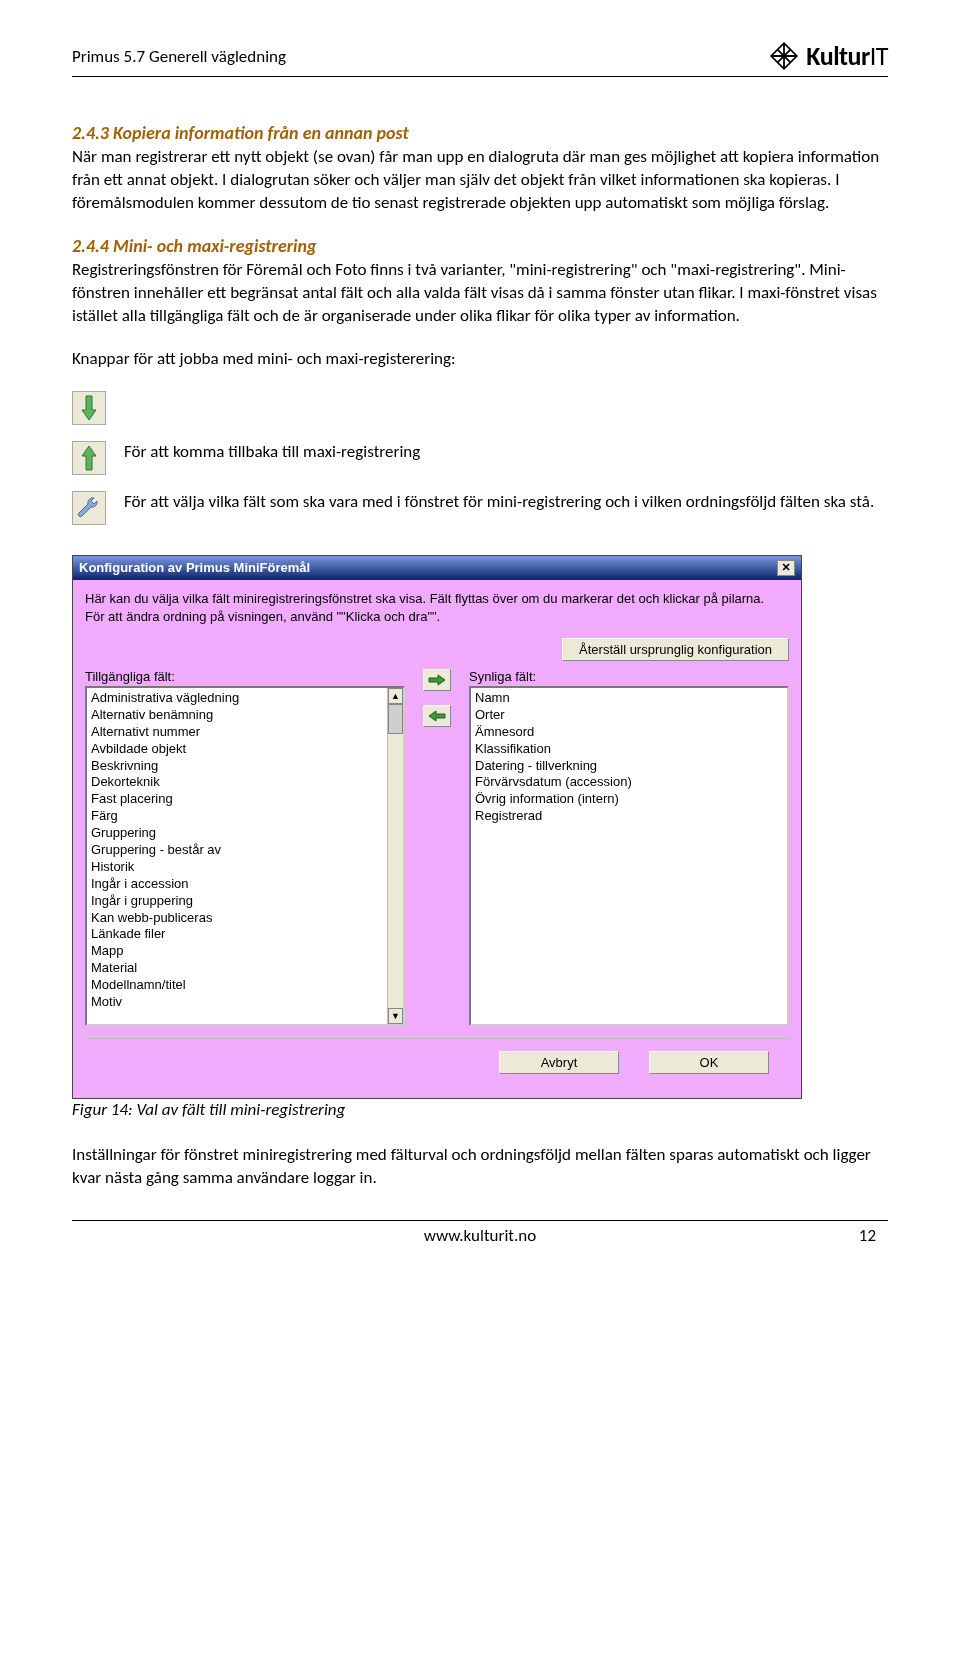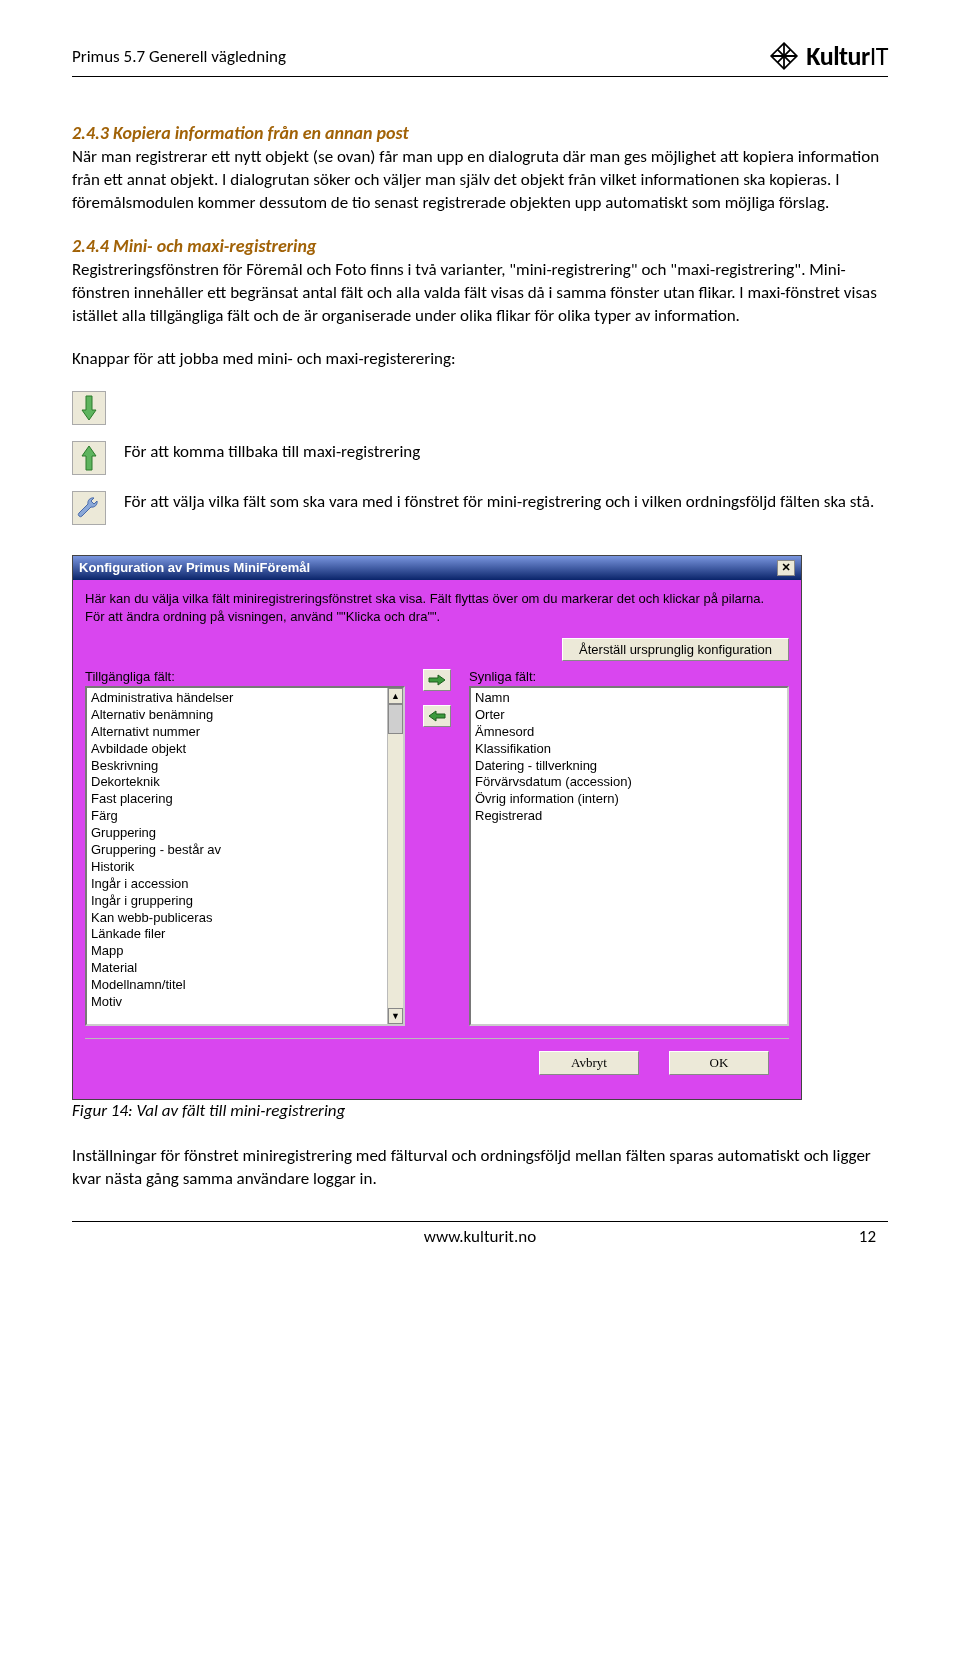--- a/index.html
+++ b/index.html
@@ -40,21 +40,21 @@
     width: 34px; height: 34px;
     background: #ece9d8;
     border: 1px solid #aaa;
     display: flex; align-items: center; justify-content: center;
     flex-shrink: 0;
   }
   .icon-row .text { flex: 1; }
   .dialog {
     border: 1px solid #444;
     width: 730px;
-    background: #d946ef;
+    background: #f0abfc;
     font-family: Tahoma, Arial, sans-serif;
     font-size: 13px;
     margin-top: 30px;
   }
   .titlebar {
     background: linear-gradient(#7a96df, #0a246a);
     color: #fff;
     font-weight: bold;
     padding: 4px 6px;
     display: flex; justify-content: space-between; align-items: center;
@@ -102,21 +102,21 @@
   }
   .arrow-btn {
     width:28px;height:22px;background:#ece9d8;border:1px solid #888;
     border-top-color:#fff;border-left-color:#fff;
     display:flex;align-items:center;justify-content:center;
   }
   .dlg-footer {
     display:flex; justify-content:flex-end; gap:30px;
     padding: 12px 20px; border-top:1px solid #bbb; margin-top:12px;
   }
-  .dlg-footer .btn { width: 100px; font-family: Liberation Serif, serif; }
+  .dlg-footer .btn { width: 120px; }
   .caption { font-style: italic; margin-top: 0; margin-bottom: 22px;}
   .footer {
     border-top: 1px solid #000;
     display:flex; justify-content:center;
     padding-top: 4px; margin-top: 30px; position: relative;
   }
   .footer .pg { position:absolute; right:12px; top:4px;}
 </style>
 </head>
 <body>
@@ -180,21 +180,21 @@
       <div class="dlg-intro" style="white-space:pre-line;">Här kan du välja vilka fält miniregistreringsfönstret ska visa. Fält flyttas över om du markerar det och klickar på pilarna.
 För att ändra ordning på visningen, använd ""Klicka och dra"".</div>
       <div class="reset-row">
         <button class="btn">Återställ ursprunglig konfiguration</button>
       </div>
       <div class="lists-row">
         <div class="list-col">
           <div class="list-label">Tillgängliga fält:</div>
           <div class="listbox">
             <div class="items" id="left-items">
-                <div>Administrativa händelser</div>
+                <div>Administrativa vägledning</div>
                 <div>Alternativ benämning</div>
                 <div>Alternativt nummer</div>
                 <div>Avbildade objekt</div>
                 <div>Beskrivning</div>
                 <div>Dekorteknik</div>
                 <div>Fast placering</div>
                 <div>Färg</div>
                 <div>Gruppering</div>
                 <div>Gruppering - består av</div>
                 <div>Historik</div>

